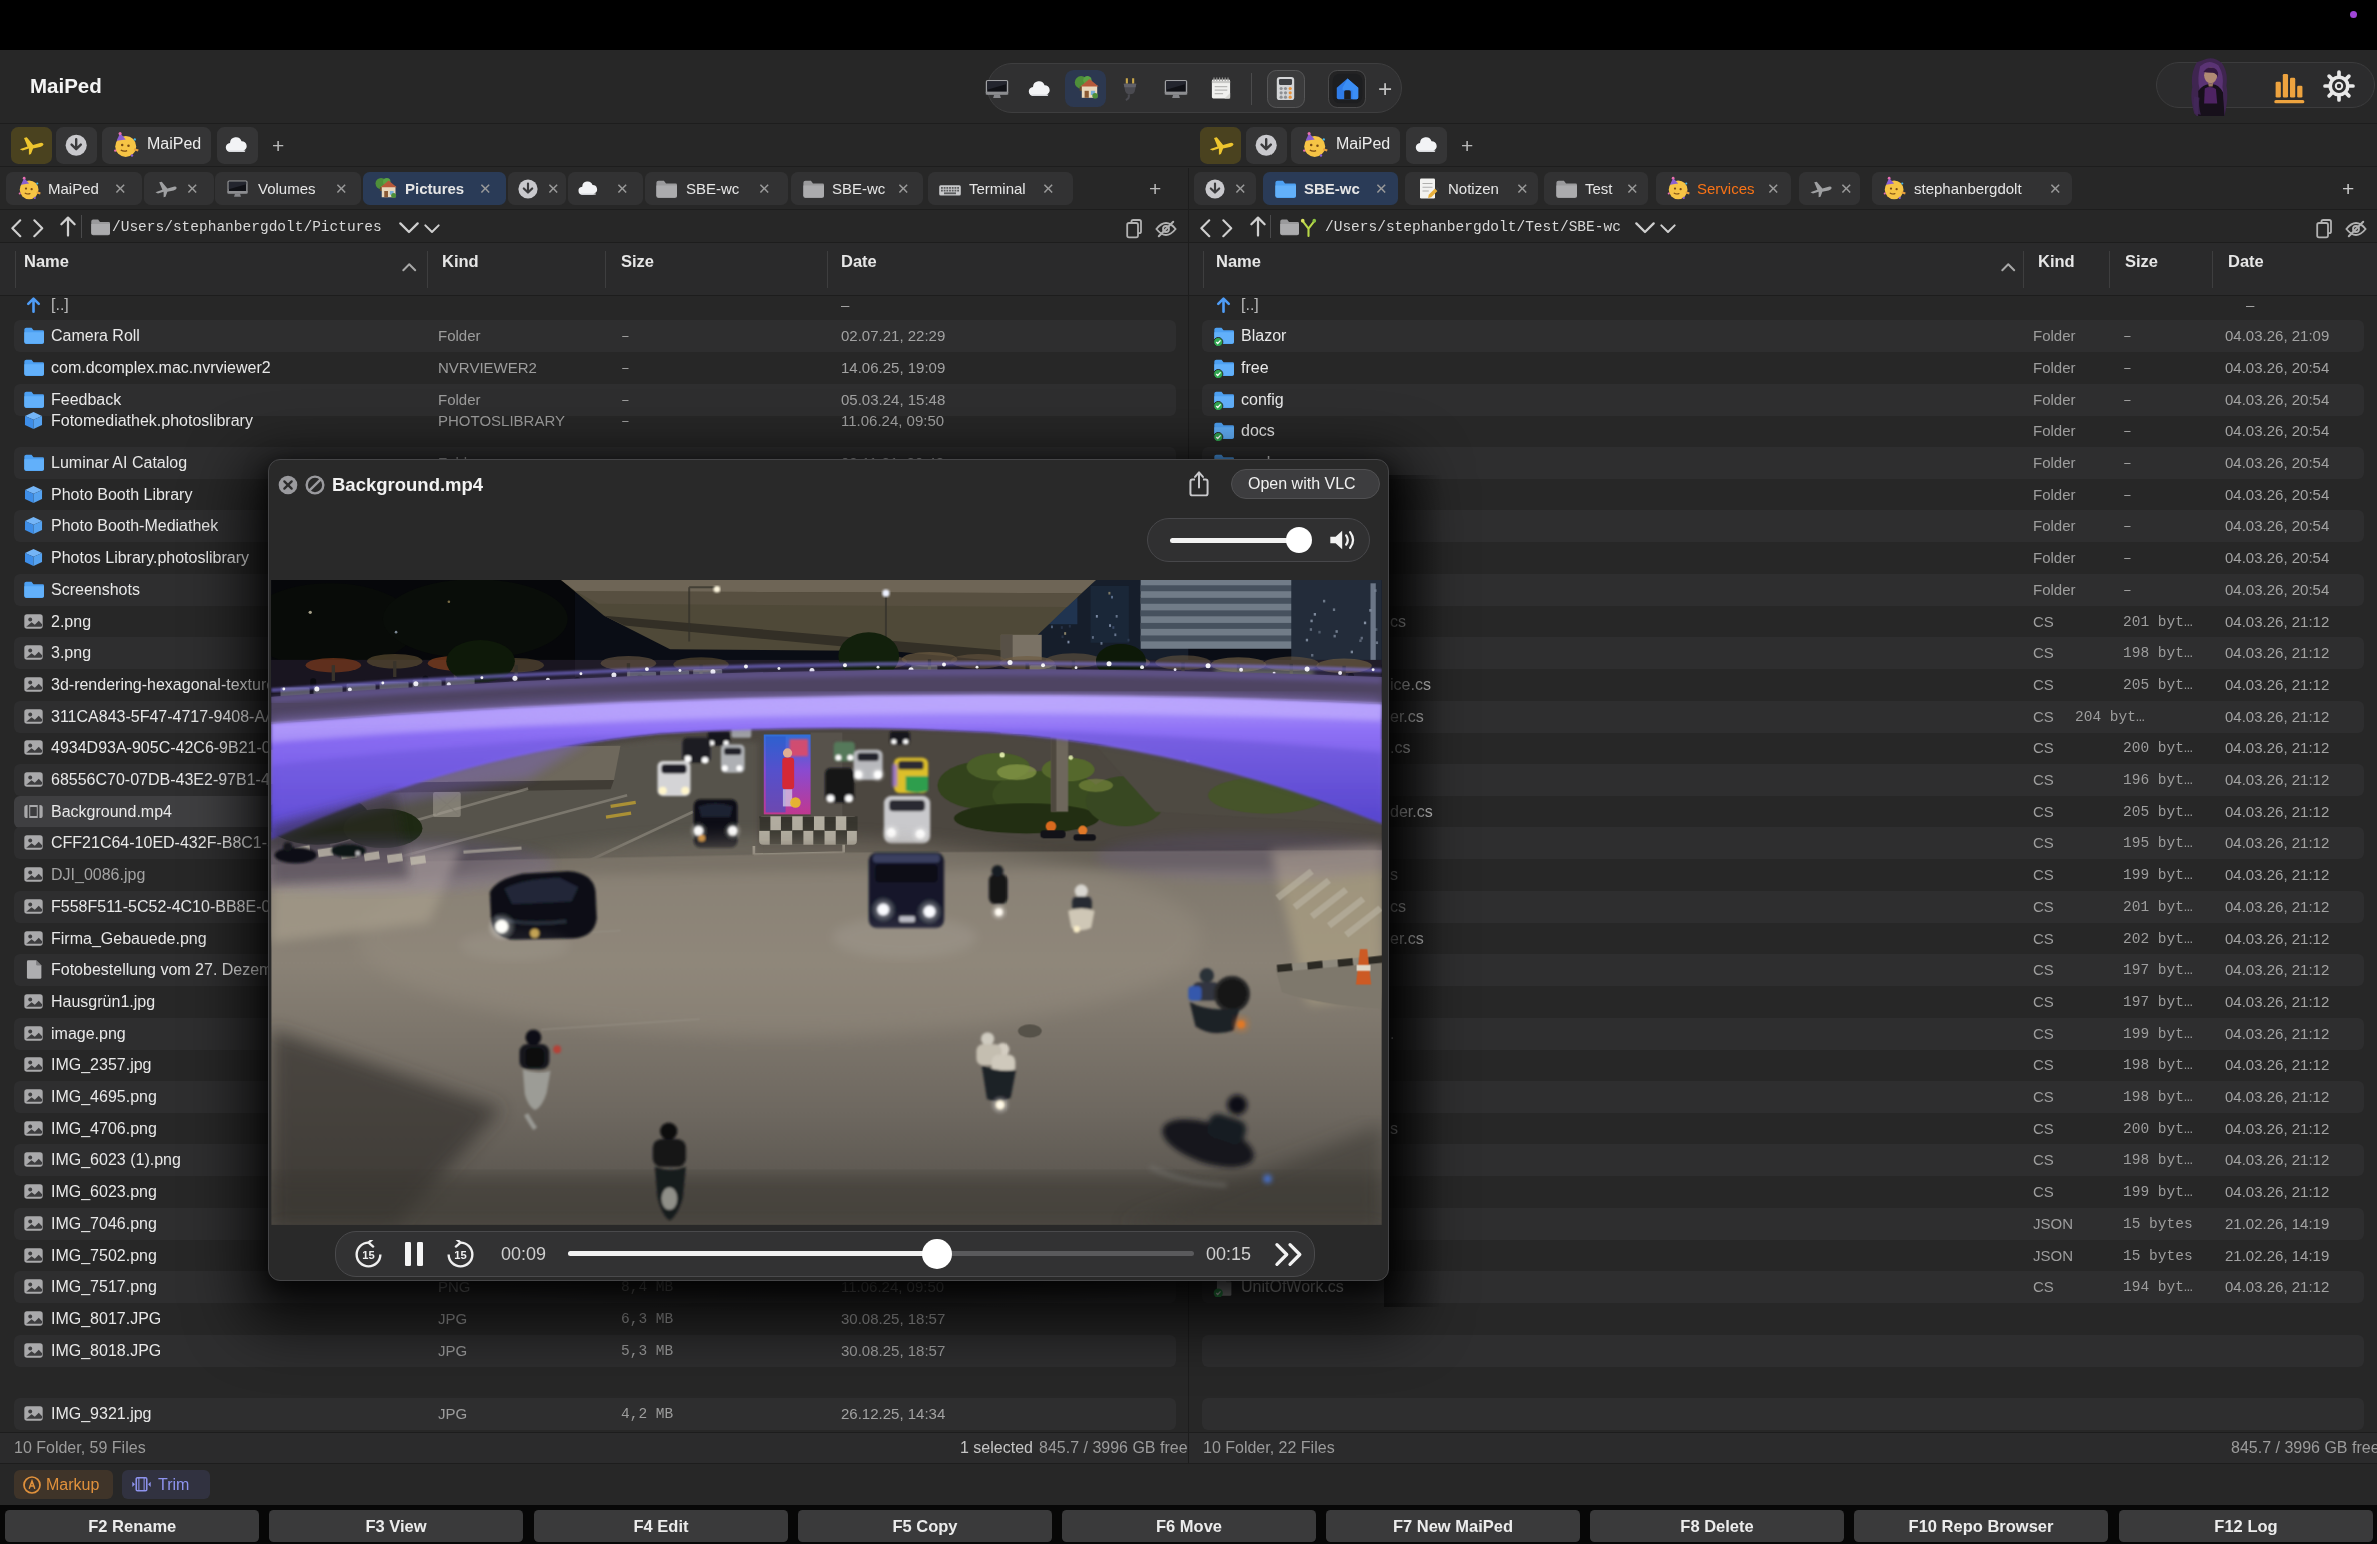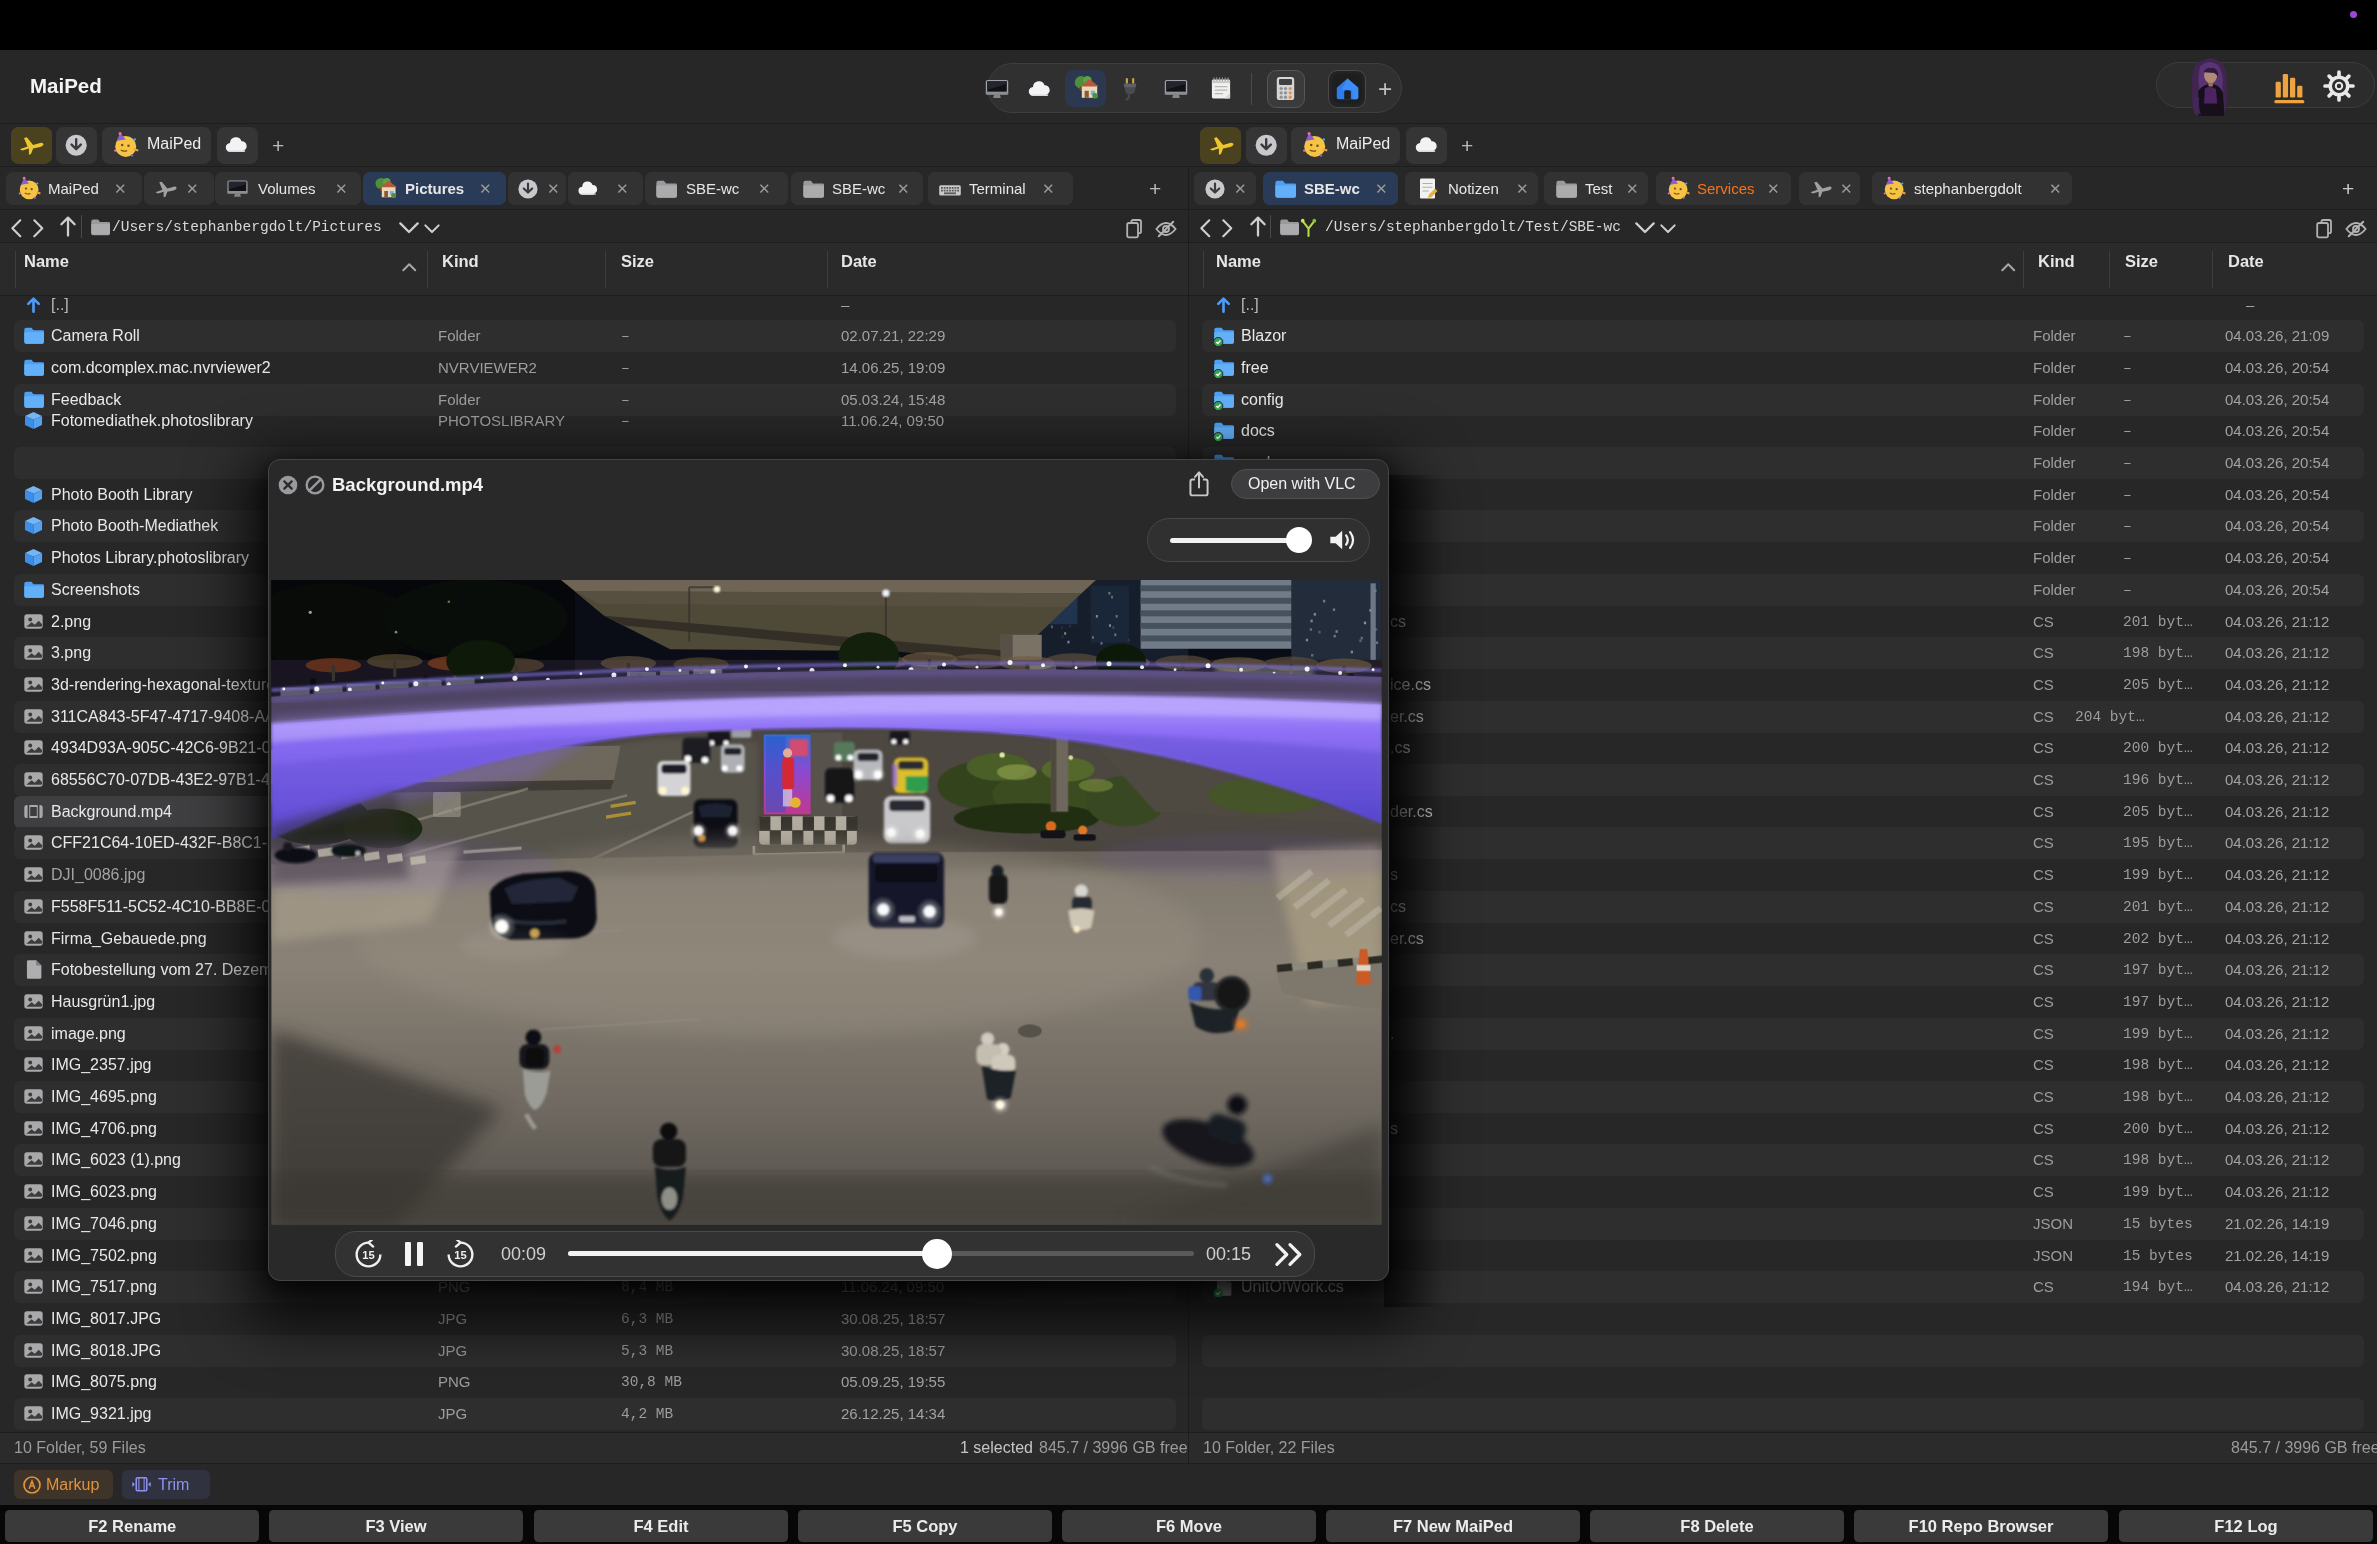--- a/index.html
+++ b/index.html
@@ -510,20 +510,29 @@
 <div class="r" style="left:0;top:405px;width:1189px">
 <svg class="ic" style="left:22.5px" width="21" height="21" viewBox="0 0 32 32">
         <use href="#pkg"></use>
       </svg>
 <span class="cell" style="left:51px;color:#e8e8e8">Fotomediathek.photoslibrary</span>
 <span class="cell kc" style="left:438px">PHOTOSLIBRARY</span>
 <span class="cell zc" style="left:621px">–</span>
 <span class="cell dc" style="left:841px">11.06.24, 09:50</span>
 </div>
 <div class="lrow" style="left:14px;top:447px;width:1162px"></div>
+<div class="r" style="left:0;top:447px;width:1189px">
+<svg class="ic" style="left:22.5px" width="21" height="21" viewBox="0 0 32 32">
+        <use href="#folder"></use>
+      </svg>
+<span class="cell" style="left:51px;color:#e8e8e8">Luminar AI Catalog</span>
+<span class="cell kc" style="left:438px">Folder</span>
+<span class="cell zc" style="left:621px">–</span>
+<span class="cell dc" style="left:841px">03.11.21, 20:43</span>
+</div>
 <div class="r" style="left:0;top:479px;width:1189px">
 <svg class="ic" style="left:22.5px" width="21" height="21" viewBox="0 0 32 32">
         <use href="#pkg"></use>
       </svg>
 <span class="cell" style="left:51px;color:#e8e8e8">Photo Booth Library</span>
 <span class="cell kc" style="left:438px">PHOTOSLIBRARY</span>
 <span class="cell zc" style="left:621px">–</span>
 <span class="cell dc" style="left:841px">08.05.22, 11:32</span>
 </div>
 <div class="lrow" style="left:14px;top:510px;width:1162px"></div>
@@ -776,29 +785,20 @@
 </div>
 <div class="lrow" style="left:14px;top:1335px;width:1162px"></div>
 <div class="r" style="left:0;top:1335px;width:1189px">
 <svg class="ic" style="left:22.5px" width="21" height="21" viewBox="0 0 32 32">
         <use href="#img"></use>
       </svg>
 <span class="cell" style="left:51px;color:#e8e8e8">IMG_8018.JPG</span>
 <span class="cell kc" style="left:438px">JPG</span>
 <span class="cell zc" style="left:621px">5,3 MB</span>
 <span class="cell dc" style="left:841px">30.08.25, 18:57</span>
-</div>
-<div class="r" style="left:0;top:1366px;width:1189px">
-<svg class="ic" style="left:22.5px" width="21" height="21" viewBox="0 0 32 32">
-        <use href="#img"></use>
-      </svg>
-<span class="cell" style="left:51px;color:#e8e8e8">IMG_8075.png</span>
-<span class="cell kc" style="left:438px">PNG</span>
-<span class="cell zc" style="left:621px">30,8 MB</span>
-<span class="cell dc" style="left:841px">05.09.25, 19:55</span>
 </div>
 <div class="lrow" style="left:14px;top:1398px;width:1162px"></div>
 <div class="r" style="left:0;top:1398px;width:1189px">
 <svg class="ic" style="left:22.5px" width="21" height="21" viewBox="0 0 32 32">
         <use href="#img"></use>
       </svg>
 <span class="cell" style="left:51px;color:#e8e8e8">IMG_9321.jpg</span>
 <span class="cell kc" style="left:438px">JPG</span>
 <span class="cell zc" style="left:621px">4,2 MB</span>
 <span class="cell dc" style="left:841px">26.12.25, 14:34</span>

